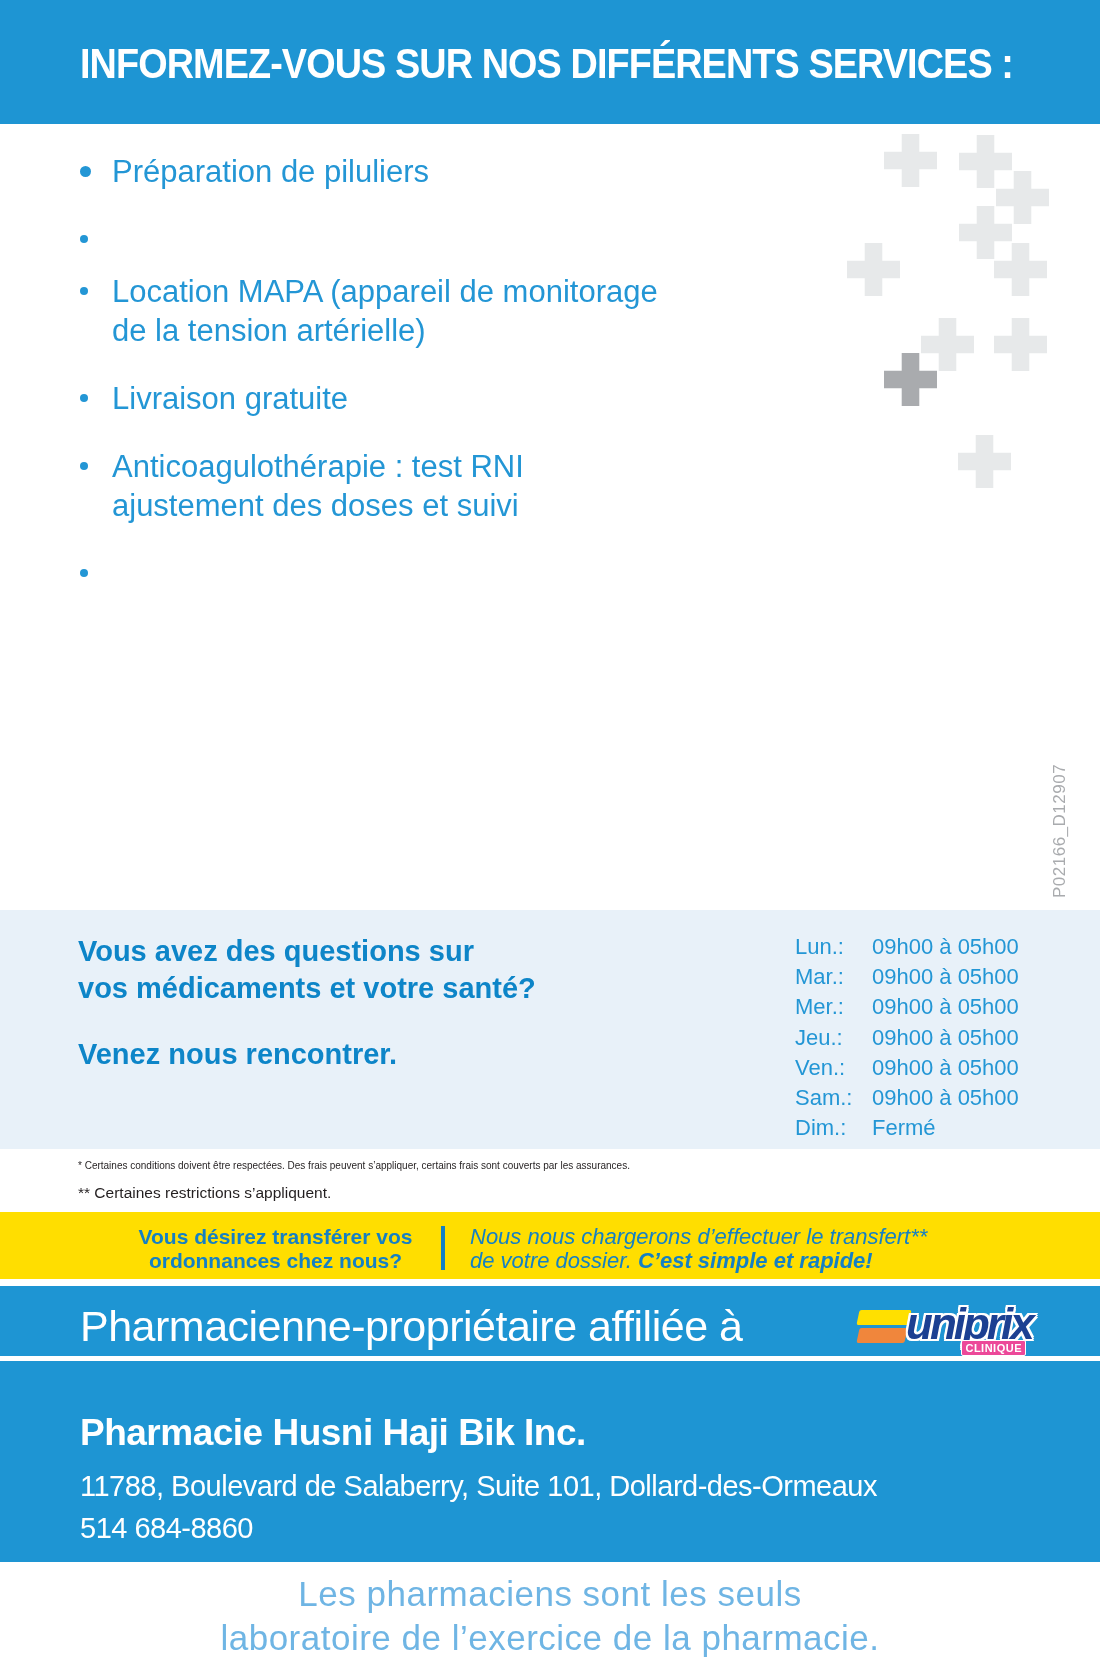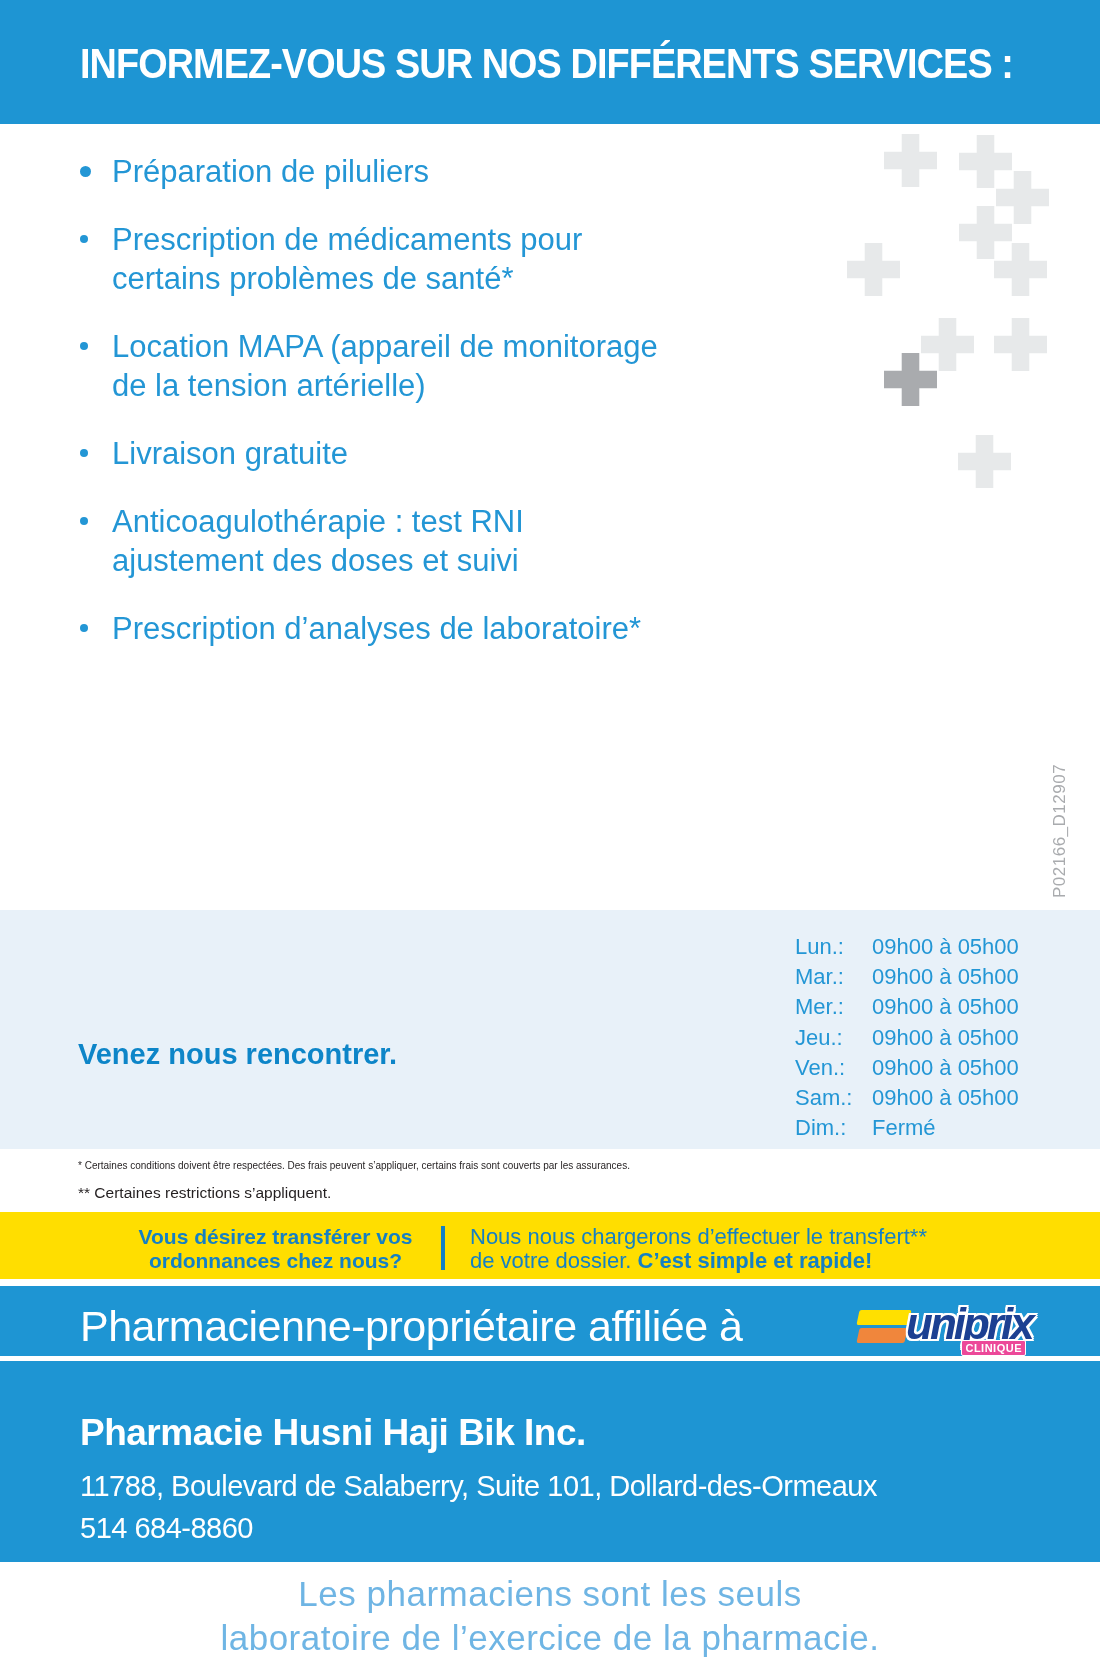--- a/index.html
+++ b/index.html
@@ -86,21 +86,21 @@
     position:absolute; left:128px; top:1225px; width:295px;
     text-align:center; color:#1580C4; font-size:21px; font-weight:bold;
     line-height:24px; white-space:pre-line;
   }
   .transfer-divider {
     position:absolute; left:441px; top:1226px; width:4px; height:44px;
     background:#1580C4;
   }
   .transfer-answer {
     position:absolute; left:470px; top:1225px;
-    color:#1580C4; font-size:22px; line-height:24px;
+    color:#1580C4; font-size:22px; line-height:24px;font-style:italic;
   }
   .transfer-answer b { font-weight:bold; }
 
   
   .blue-band {
     position:absolute; left:0; top:1286px; width:1100px; height:276px;
     background:#1E95D3;
   }
   .affiliation-text {
     position:absolute; left:80px; top:1302px;
@@ -158,57 +158,56 @@
     <div class="header-title">INFORMEZ-VOUS SUR NOS DIFFÉRENTS SERVICES :</div>
   </div>
 
   <div class="services">
     <div class="service-item">
       <span class="bullet"></span>
       <span class="service-text">Préparation de piluliers</span>
     </div>
     <div class="service-item">
       <span class="bullet"></span>
-      <span class="service-text">Prescription de médicaments pour
-certains problèmes de santé*</span>
     </div>
     <div class="service-item">
       <span class="bullet"></span>
       <span class="service-text">Location MAPA (appareil de monitorage
 de la tension artérielle)</span>
     </div>
     <div class="service-item">
       <span class="bullet"></span>
       <span class="service-text">Livraison gratuite</span>
     </div>
     <div class="service-item">
       <span class="bullet"></span>
       <span class="service-text">Anticoagulothérapie : test RNI
 ajustement des doses et suivi</span>
     </div>
     <div class="service-item">
       <span class="bullet"></span>
-      <span class="service-text">Prescription d’analyses de laboratoire*</span>
     </div>
   </div>
 
   <div class="cross" style="left:884px; top:134px;"></div>
   <div class="cross" style="left:959px; top:135px;"></div>
   <div class="cross" style="left:996px; top:171px;"></div>
   <div class="cross" style="left:959px; top:206px;"></div>
   <div class="cross" style="left:847px; top:243px;"></div>
   <div class="cross" style="left:994px; top:243px;"></div>
   <div class="cross" style="left:921px; top:318px;"></div>
   <div class="cross" style="left:994px; top:318px;"></div>
   <div class="cross dark" style="left:884px; top:353px;"></div>
   <div class="cross" style="left:958px; top:435px;"></div>
 
   <div class="print-code">P02166_D12907</div>
 
   <div class="info-panel"></div>
+  <div class="questions-heading">Vous avez des questions sur
+vos médicaments et votre santé?</div>
   <div class="meet-heading">Venez nous rencontrer.</div>
 
   <div class="hours">
     <div class="hours-row">
       <span class="hours-day">Lun.:</span>
       <span class="hours-time">09h00 à 05h00</span>
     </div>
     <div class="hours-row">
       <span class="hours-day">Mar.:</span>
       <span class="hours-time">09h00 à 05h00</span>

